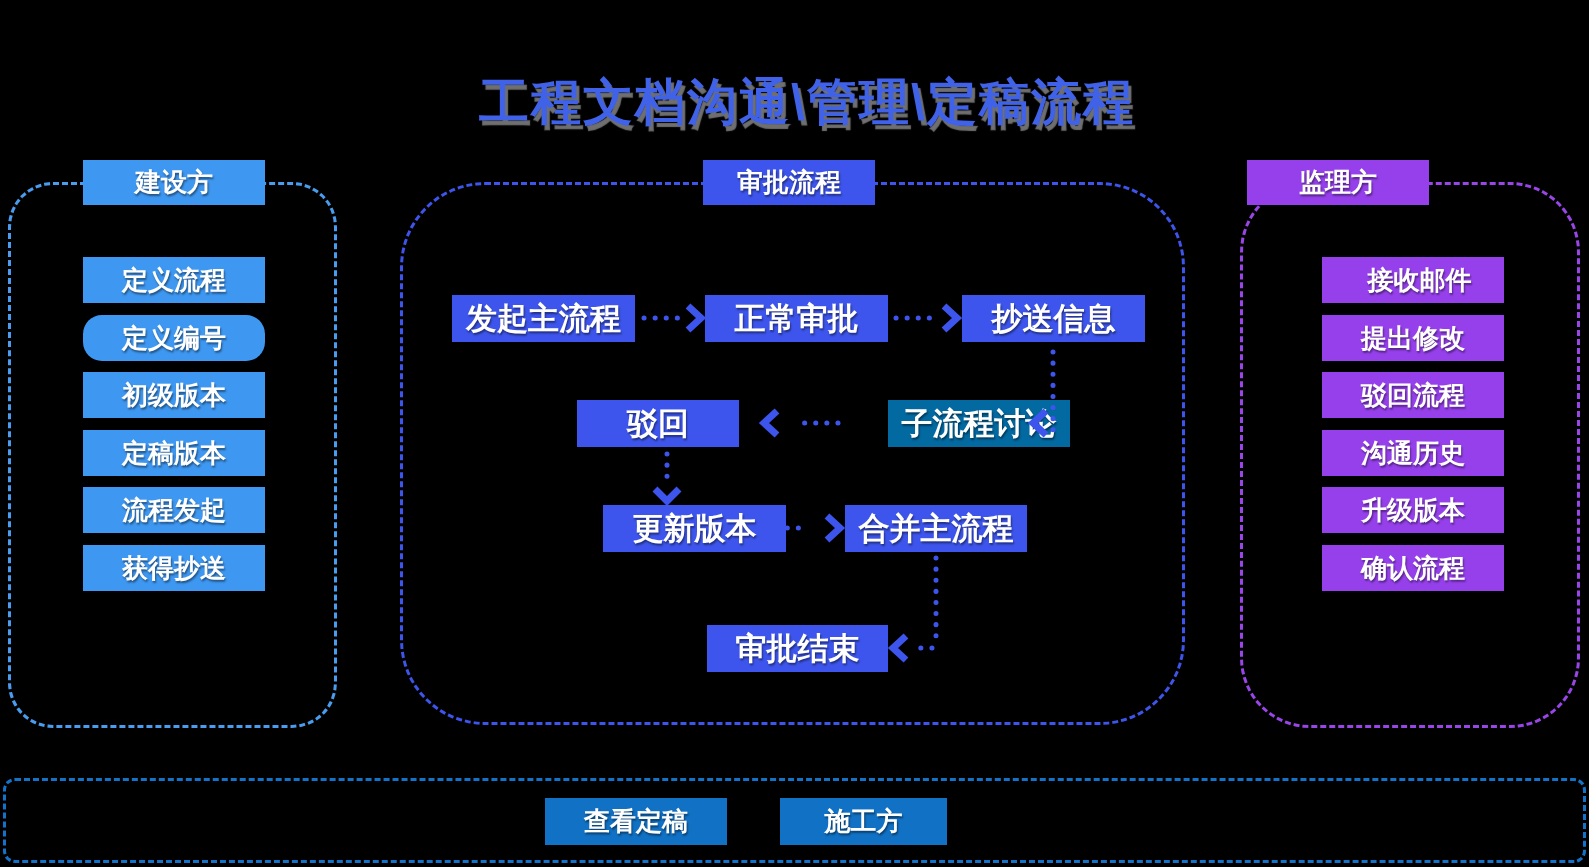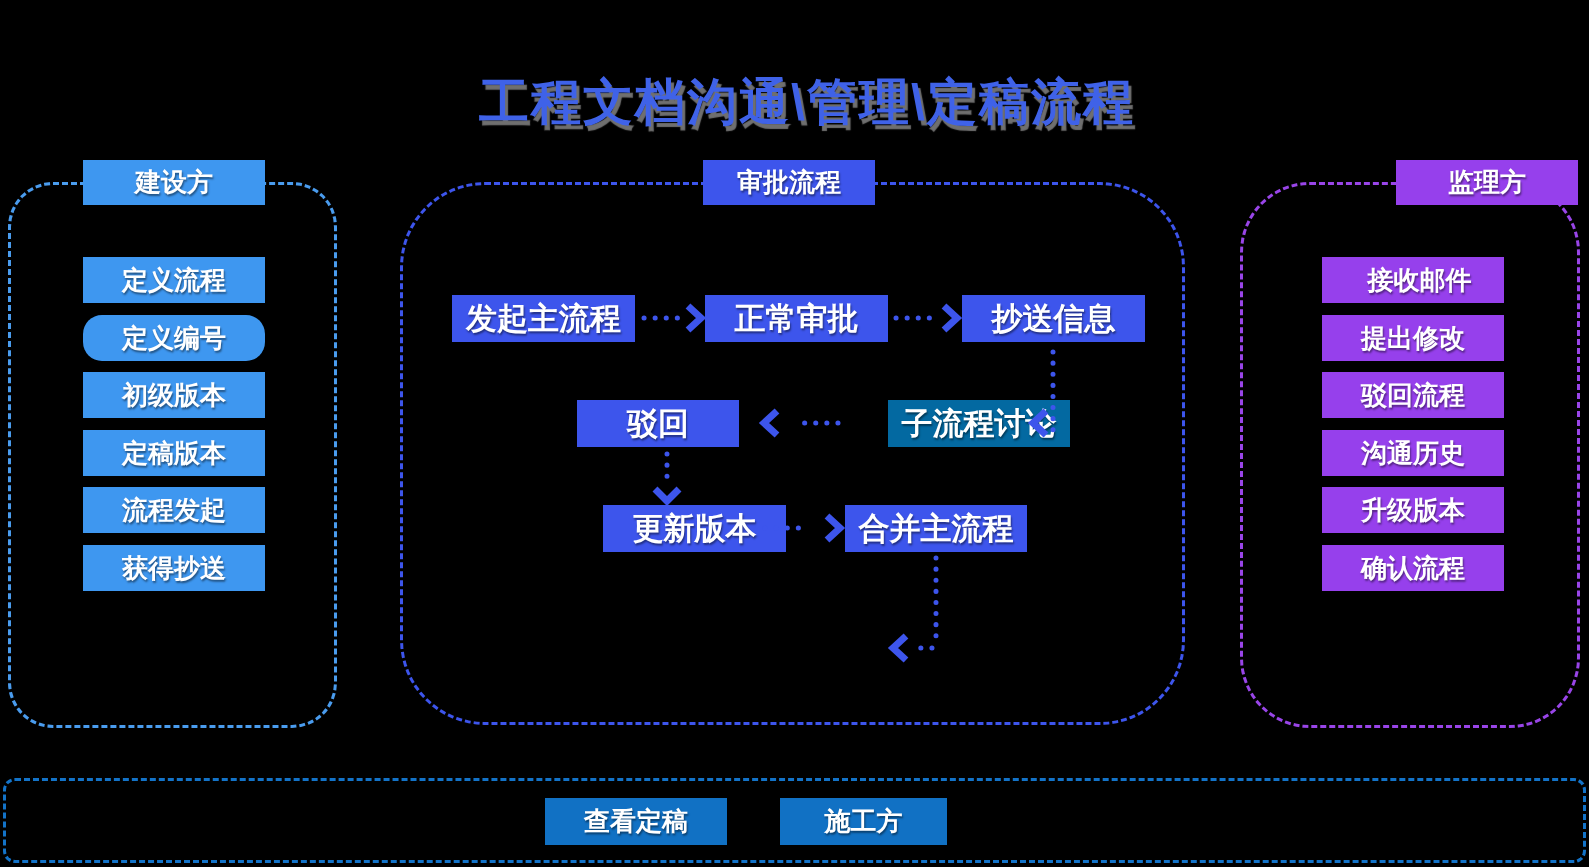--- a/index.html
+++ b/index.html
@@ -40,21 +40,21 @@
 
   <div class="title" style="color: rgb(63, 98, 232); margin-top: 39px;">工程文档沟通\管理\定稿流程</div>
 
   <div class="panel left" style="border-color: rgb(74, 156, 238);"></div>
   <div class="panel center" style="border-color: rgb(61, 85, 236);"></div>
   <div class="panel right" style="border-color: rgb(153, 69, 232);"></div>
   <div class="panel bottom" style="border-color: rgb(19, 115, 200);"></div>
 
   <div class="box hdr" style="left: 83px; background: rgb(62, 151, 240);">建设方</div>
   <div class="box hdr" style="left: 703px; width: 172px; background: rgb(61, 85, 236);">审批流程</div>
-  <div class="box hdr" style="left: 1396px; background: rgb(150, 64, 236);">监理方</div>
+  <div class="box hdr" style="left: 1247px; background: rgb(150, 64, 236);">监理方</div>
 
   <div class="box item" style="left: 83px; top: 257px; background: rgb(62, 151, 240);">定义流程</div>
   <div class="box item" style="left: 83px; top: 315px; background: rgb(62, 151, 240); border-radius: 19px;">定义编号</div>
   <div class="box item" style="left: 83px; top: 372px; background: rgb(62, 151, 240);">初级版本</div>
   <div class="box item" style="left: 83px; top: 430px; background: rgb(62, 151, 240);">定稿版本</div>
   <div class="box item" style="left: 83px; top: 487px; background: rgb(62, 151, 240);">流程发起</div>
   <div class="box item" style="left: 83px; top: 545px; background: rgb(62, 151, 240);">获得抄送</div>
 
   <div class="box item" style="left: 1322px; top: 257px; background: rgb(150, 64, 236); padding-left: 13px;">接收邮件</div>
   <div class="box item" style="left: 1322px; top: 315px; background: rgb(150, 64, 236);">提出修改</div>
@@ -63,20 +63,21 @@
   <div class="box item" style="left: 1322px; top: 487px; background: rgb(150, 64, 236);">升级版本</div>
   <div class="box item" style="left: 1322px; top: 545px; background: rgb(150, 64, 236);">确认流程</div>
 
   <div class="box node" style="left: 452px; top: 295px; width: 183px; background: rgb(61, 85, 236);">发起主流程</div>
   <div class="box node" style="left: 705px; top: 295px; width: 183px; background: rgb(61, 85, 236);">正常审批</div>
   <div class="box node" style="left: 962px; top: 295px; width: 183px; background: rgb(61, 85, 236);">抄送信息</div>
   <div class="box node" style="left: 577px; top: 400px; width: 162px; background: rgb(61, 85, 236);">驳回</div>
   <div class="box node" style="left: 888px; top: 400px; width: 182px; background: #0369a1;">子流程讨论</div>
   <div class="box node" style="left: 603px; top: 505px; width: 183px; background: rgb(61, 85, 236);">更新版本</div>
   <div class="box node" style="left: 845px; top: 505px; width: 182px; background: rgb(61, 85, 236);">合并主流程</div>
+  <div class="box node" style="left: 707px; top: 625px; width: 181px; background: rgb(61, 85, 236);">审批结束</div>
 
   <svg class="connectors" width="1589" height="867">
     <g>
       <line class="dots" x1="644" y1="318" x2="684" y2="318" stroke="#3D55EC"></line>
       <polyline class="chev" points="688,306 701,318 688,330" stroke="#3D55EC"></polyline>
     </g>
     <g>
       <line class="dots" x1="896" y1="318" x2="936" y2="318" stroke="#3D55EC"></line>
       <polyline class="chev" points="944,306 957,318 944,330" stroke="#3D55EC"></polyline>
     </g>

